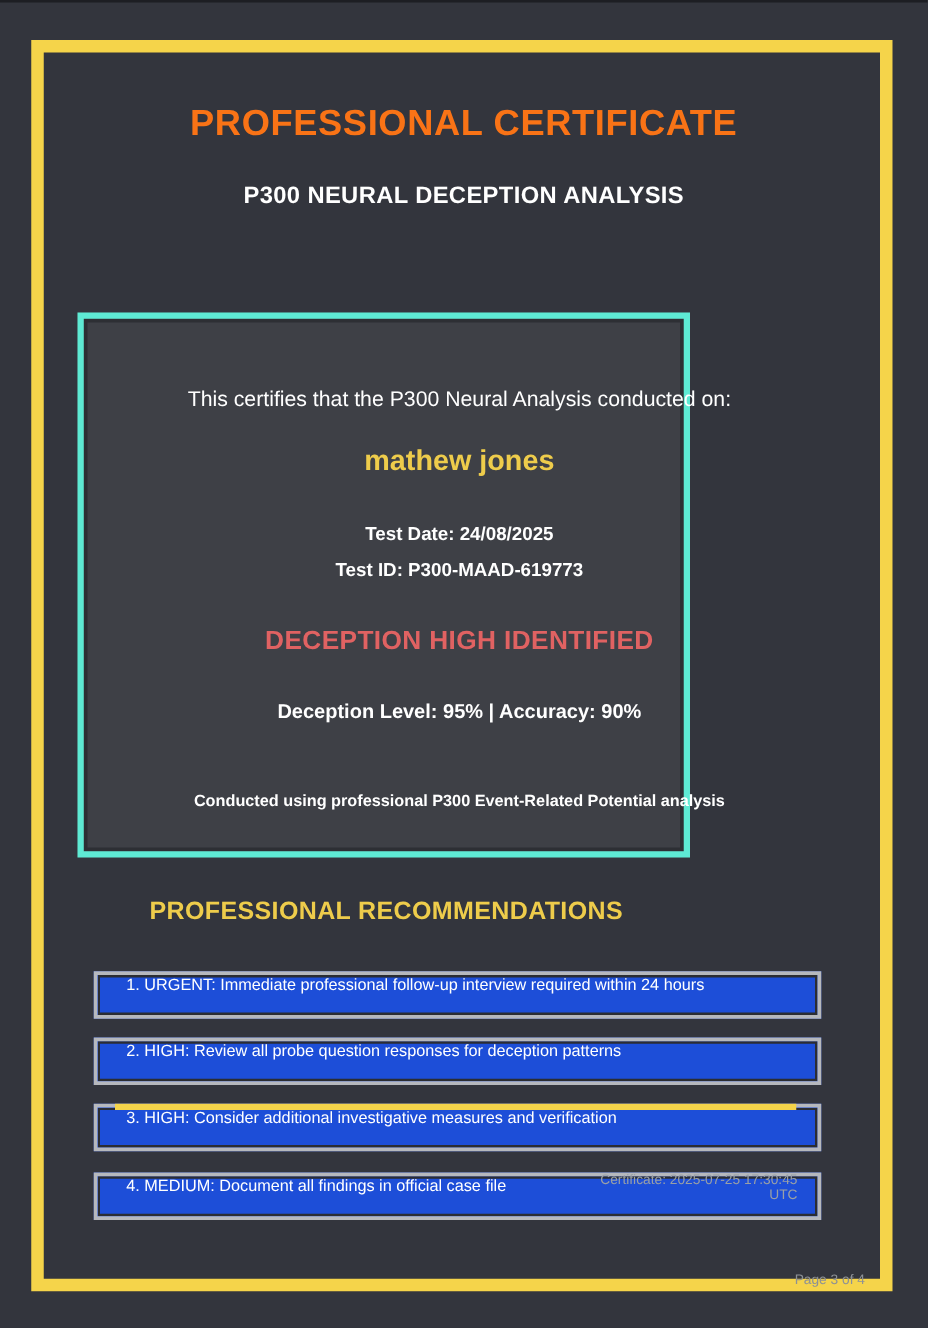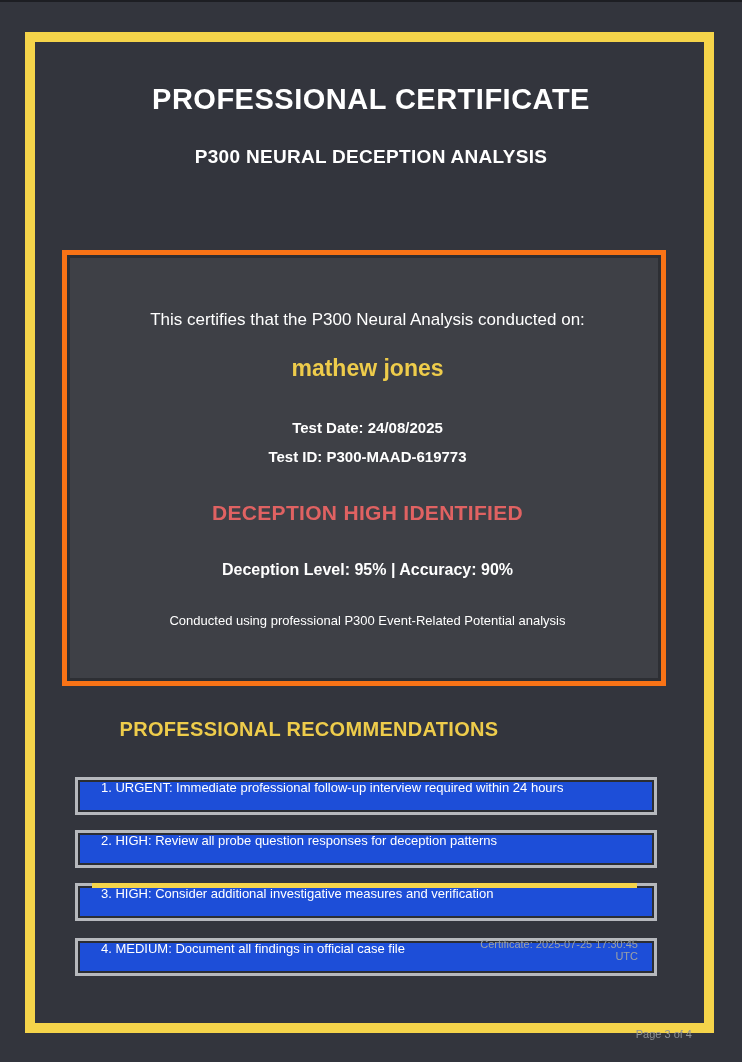--- a/index.html
+++ b/index.html
@@ -13,41 +13,41 @@
   .top-strip {
     position:absolute; left:0; top:0; width:742px; height:2px;
     background:#1d1e23;
   }
   .frame {
     position:absolute; left:25px; top:32px; width:689px; height:1001px;
     border:10px solid #f5d44a;
   }
   .page-title {
     position:absolute; left:0; top:83px; width:742px;
-    text-align:center; font-size:29px; font-weight:bold; color:#ffffff;
+    text-align:center; font-size:29px; font-weight:bold; color:#f97316;
     letter-spacing:0.5px;
   }
   .page-subtitle {
     position:absolute; left:0; top:146px; width:742px;
     text-align:center; font-size:19px; font-weight:bold; color:#ffffff;
     letter-spacing:0.3px;
   }
   .cert-box {
-    position:absolute; left:62px; top:250px; width:604px; height:436px;
-    border:5px solid #f97316; background:#3e4046;
+    position:absolute; left:62px; top:250px; width:490px; height:436px;
+    border:5px solid #5eead4; background:#3e4046;
     box-shadow: inset 0 0 0 3px rgba(25,27,32,0.45);
   }
   .cert-box .line { position:absolute; left:0; width:601px; text-align:center; color:#ffffff; }
   .cert-intro   { top:55px;  font-size:17px; }
   .cert-name    { top:100px; font-size:23px; font-weight:bold; color:#eecc4b !important; }
   .cert-date    { top:164px; font-size:15px; font-weight:bold; }
   .cert-id      { top:193px; font-size:15px; font-weight:bold; }
   .cert-risk    { top:246px; font-size:21px; font-weight:bold; color:#e06262 !important; letter-spacing:0.3px; }
   .cert-metrics { top:306px; font-size:16px; font-weight:bold; }
-  .cert-method  { top:358px; font-size:13px; font-weight:normal; }
+  .cert-method  { top:378px; font-size:13px; font-weight:bold; }
   .rec-heading {
     position:absolute; left:0; top:718px; width:618px;
     text-align:center; font-size:20px; font-weight:bold; color:#eecc4b;
     letter-spacing:0.3px;
   }
   .rec-list { position:absolute; left:75px; top:777px; width:582px; }
   .rec-item {
     position:relative;
     width:582px; height:38px; margin-bottom:15px;
     background:#1d4ed8;
@@ -65,21 +65,20 @@
     background:#f5d44a;
   }
   .cert-timestamp {
     position:absolute; left:470px; top:938px; width:168px;
     text-align:right; font-size:11px; color:#9aa0a6;
   }
   .page-label {
     position:absolute; right:50px; top:1018px;
     font-size:11px; color:#8d9196;
     z-index:5;
-    margin-top:10px;
   }
 </style>
 </head>
 <body>
 
 <div class="top-strip"></div>
 
 <div class="frame"></div>
 
 <div class="page-title">PROFESSIONAL CERTIFICATE</div>

